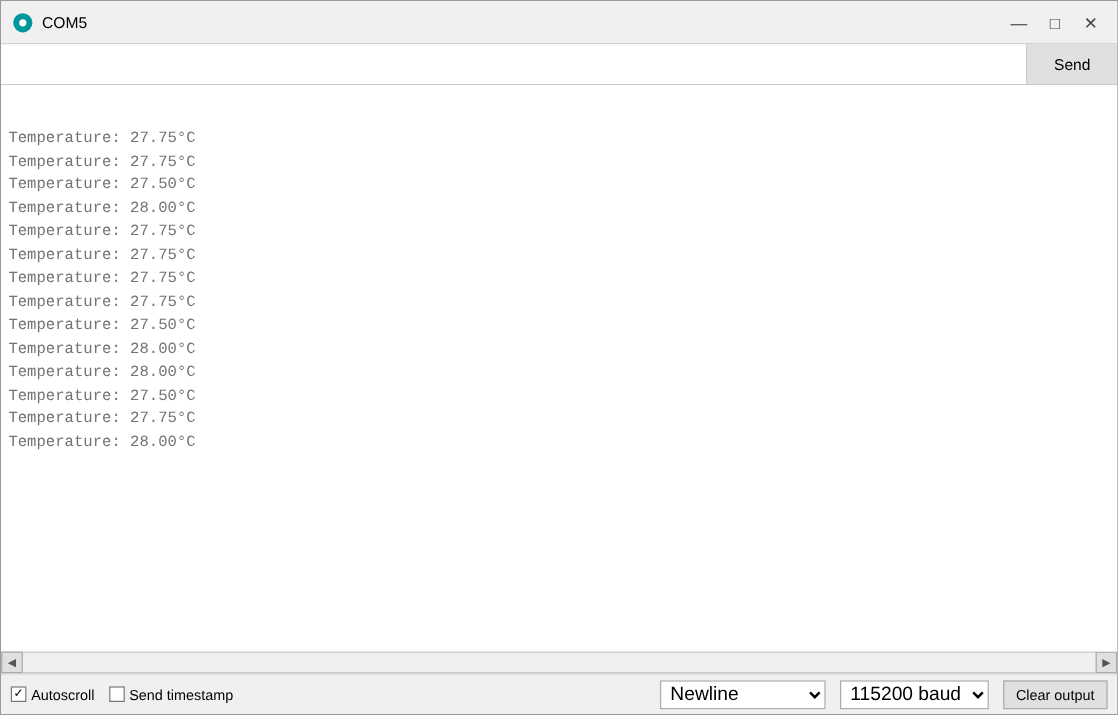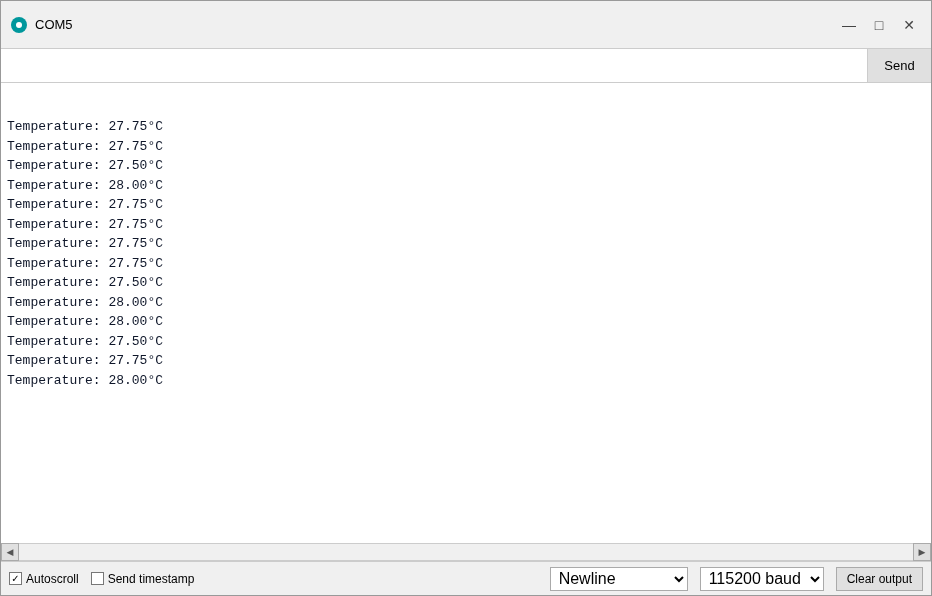--- a/index.html
+++ b/index.html
@@ -17,21 +17,21 @@
       background: #ffffff;
       border: 1px solid #999;
       display: flex;
       flex-direction: column;
     }
 
     
     .title-bar {
       background: #f0f0f0;
       border-bottom: 1px solid #ccc;
-      height: 48px;
+      height: 36px;
       display: flex;
       align-items: center;
       padding: 0 8px;
       flex-shrink: 0;
     }
     .title-bar-icon {
       width: 20px;
       height: 20px;
       margin-right: 6px;
       display: flex;
@@ -74,40 +74,40 @@
     }
     .input-row input {
       flex: 1;
       border: none;
       outline: none;
       padding: 4px 6px;
       font-size: 13px;
       background: #fff;
     }
     .send-btn {
-      width: 64px;
+      width: 76px;
       background: #e0e0e0;
       border: none;
       border-left: 1px solid #ccc;
       cursor: pointer;
       font-size: 13px;
       color: #000;
     }
 
     
     .output-area {
       flex: 1;
       overflow-y: scroll;
       overflow-x: auto;
       background: #fff;
       font-family: 'Courier New', Courier, monospace;
       font-size: 13px;
       padding: 4px 6px;
       white-space: pre;
-      color: #0f172a;
+      color: #737373;
     }
     .output-line {
       line-height: 1.5;
       display: block;
     }
 
     
     .output-area::-webkit-scrollbar {
       width: 16px;
     }

